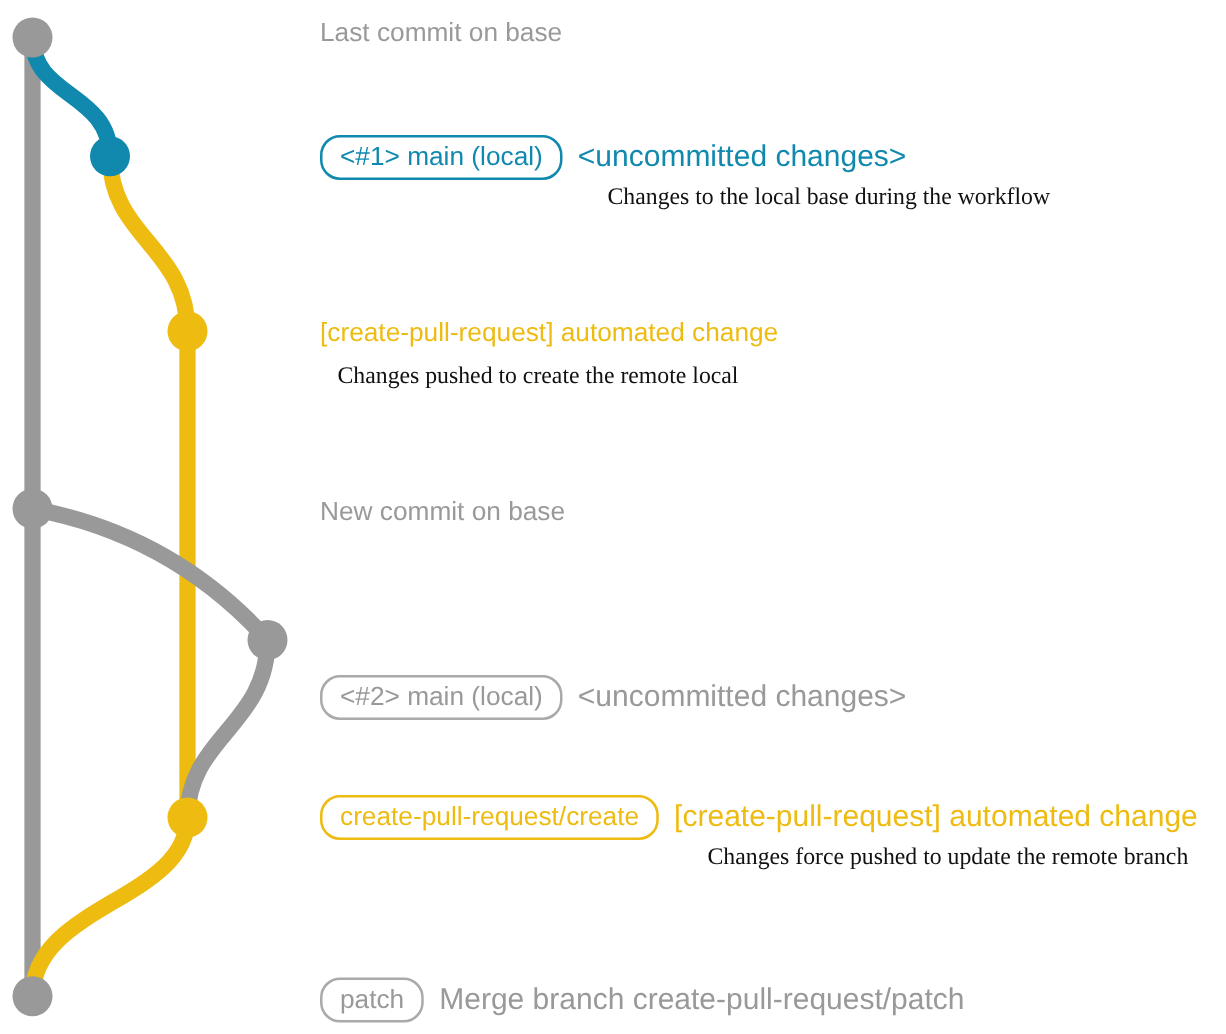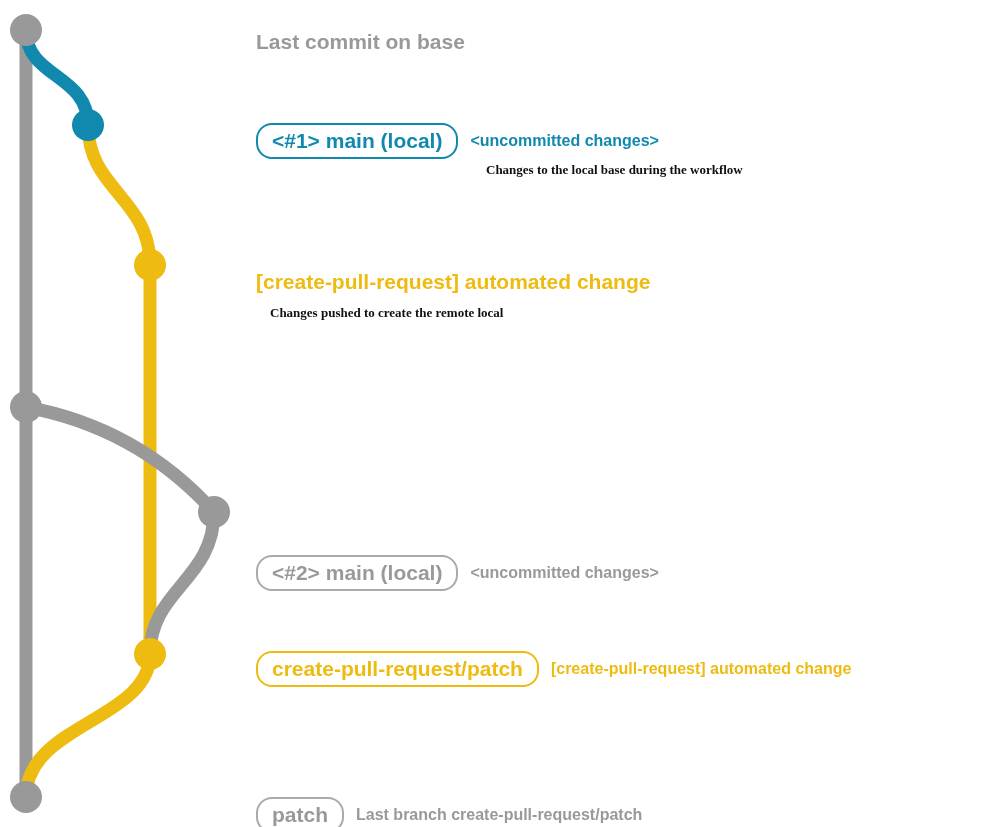--- a/index.html
+++ b/index.html
@@ -17,24 +17,23 @@
   #graph-svg {
     position: absolute;
     left: 0;
     top: 0;
     width: 981px;
     height: 827px;
   }
   .layer {
     position: absolute;
     left: 0;
-    top: 15px;
+    top: 0;
     width: 981px;
     height: 598px;
-    font-weight: bold;
   }
   .row {
     position: absolute;
     display: flex;
     align-items: center;
   }
   .badge {
     display: inline-block;
     border: 2px solid #15803d;
     border-radius: 16px;
@@ -43,34 +42,34 @@
     line-height: 1;
     color: #999999;
     background: #ffffff;
     white-space: nowrap;
     font-family: "Liberation Sans", sans-serif;
   }
   .badge.blue { border-color: #1189AE; color: #1189AE; }
   .badge.yellow { border-color: #EEBB11; color: #EEBB11; }
   .badge.gray { border-color: #AAAAAA; color: #999999; }
   .subject {
-    font-size: 16px;
+    font-size: 24px;
     line-height: 1;
     white-space: nowrap;
     margin-left: 12px;
     font-family: "Liberation Sans", sans-serif;
     text-align: right;
   }
   .subject.gray { color: #999999; }
   .subject.blue { color: #1189AE; }
   .subject.yellow { color: #EEBB11; }
   .note {
     position: absolute;
     font-family: "Liberation Serif", serif;
-    font-size: 13px;
+    font-size: 19px;
     line-height: 1;
     color: #111111;
     white-space: nowrap;
   }
   .standalone-subject {
     position: absolute;
     font-size: 21px;
     line-height: 1;
     white-space: nowrap;
     font-family: "Liberation Sans", sans-serif;
@@ -116,29 +115,31 @@
 
   <div class="row" style="left:256px; top:108px;">
     <span class="badge blue">&lt;#1&gt; main (local)</span>
     <span class="subject blue">&lt;uncommitted changes&gt;</span>
   </div>
   <div class="note" style="left:486px; top:148px;">Changes to the local base during the workflow</div>
 
   <div class="standalone-subject" style="left:256px; top:256px; color:#EEBB11;">[create-pull-request] automated change</div>
   <div class="note" style="left:270px; top:291px;">Changes pushed to create the remote local</div>
 
+  <div class="standalone-subject" style="left:256px; top:399px; color:#999999;">New commit on base</div>
 
   <div class="row" style="left:256px; top:496px;margin-top:44px;">
     <span class="badge gray">&lt;#2&gt; main (local)</span>
     <span class="subject gray">&lt;uncommitted changes&gt;</span>
   </div>
 
   <div class="row" style="left:256px; top:636px;">
-    <span class="badge yellow">create-pull-request/patch</span>
+    <span class="badge yellow">create-pull-request/create</span>
     <span class="subject yellow">[create-pull-request] automated change</span>
   </div>
+  <div class="note" style="left:566px; top:676px;">Changes force pushed to update the remote branch</div>
 
   <div class="row" style="left:256px; top:782px;">
     <span class="badge gray">patch</span>
-    <span class="subject gray">Last branch create-pull-request/patch</span>
+    <span class="subject gray">Merge branch create-pull-request/patch</span>
   </div>
 
 </div>
 
 </body></html>

